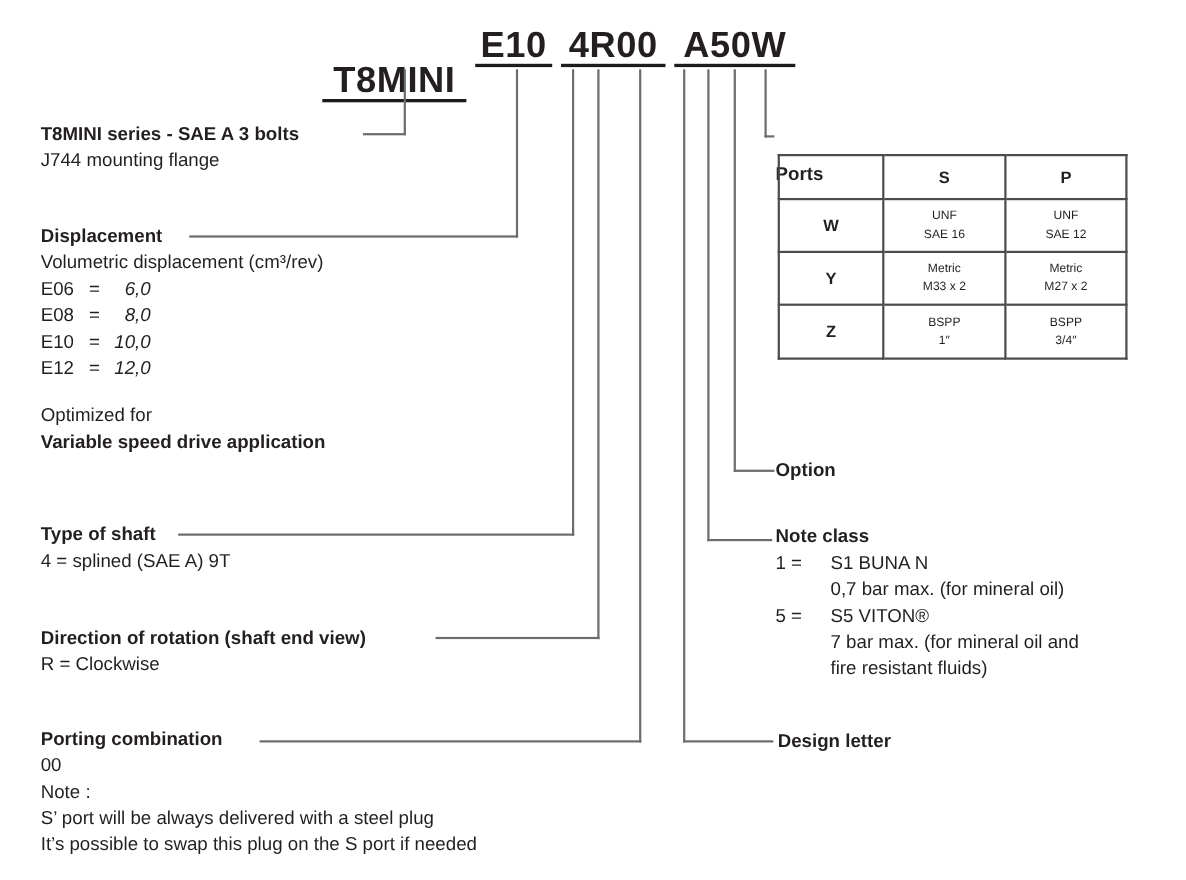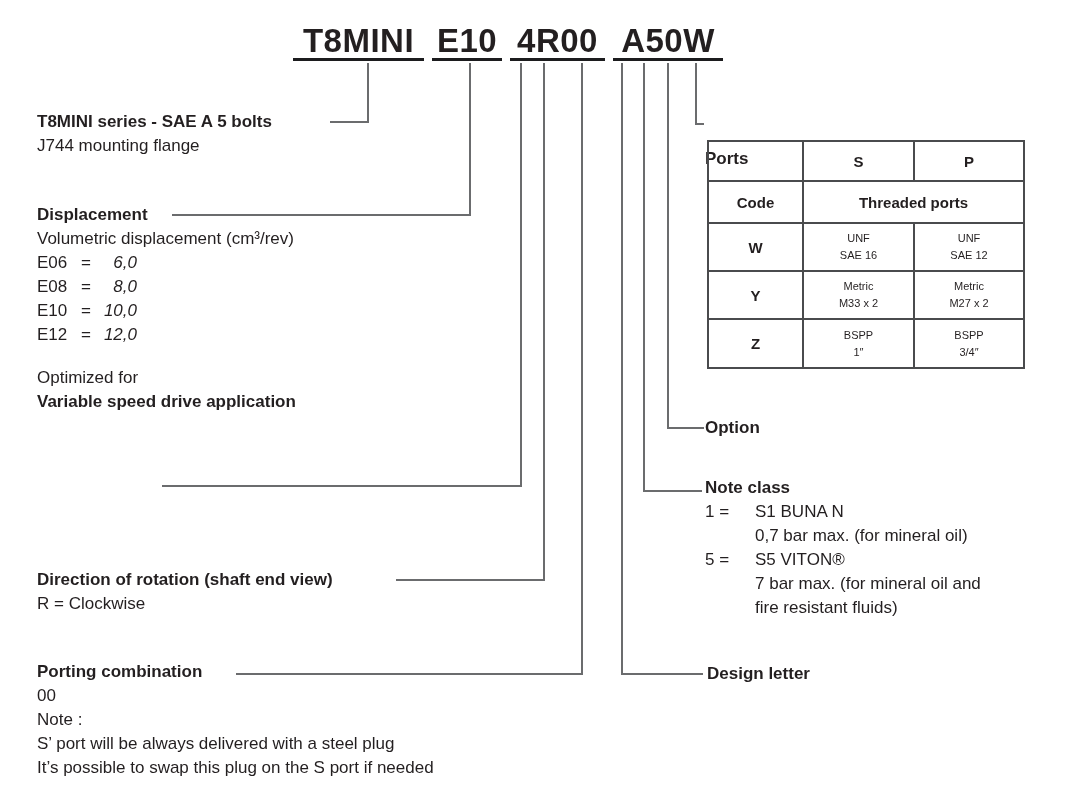--- a/index.html
+++ b/index.html
@@ -30,21 +30,21 @@
     justify-content: center;
     align-items: flex-start;
     height: 37px;
     border-bottom: 3px solid #1c1c1e;
     font-size: 33px;
     font-weight: bold;
     letter-spacing: 0.5px;
     white-space: nowrap;
     line-height: 33px;
   }
-  .seg-1 { width: 131px; }
+  .seg-1 { width: 131px; margin-top: 32px; }
   .seg-2 { width: 70px; }
   .seg-3 { width: 95px; }
   .seg-4 { width: 110px; }
 
   
   .vline, .hline { position: absolute; background: #6b6c6e; }
   .vline { width: 2px; }
   .hline { height: 2px; }
 
   
@@ -112,21 +112,21 @@
   <div class="hline" style="left:172px; top:214px; width:299px;"></div>
   <div class="hline" style="left:162px; top:485px; width:360px;"></div>
   <div class="hline" style="left:396px; top:579px; width:149px;"></div>
   <div class="hline" style="left:236px; top:673px; width:347px;"></div>
   <div class="hline" style="left:695px; top:123px; width:9px;"></div>
   <div class="hline" style="left:667px; top:427px; width:37px;"></div>
   <div class="hline" style="left:643px; top:490px; width:59px;"></div>
   <div class="hline" style="left:621px; top:673px; width:82px;"></div>
 
   <div class="block" style="left:37px; top:110px;">
-    <h3>T8MINI series - SAE A 5 bolts</h3>
+    <h3>T8MINI series - SAE A 3 bolts</h3>
     <p>J744 mounting flange</p>
   </div>
 
   <div class="block" style="left:37px; top:203px;">
     <h3>Displacement</h3>
     <p>Volumetric displacement (cm³/rev)</p>
     <div class="disp-row">
       <span class="disp-code">E06</span>
       <span class="disp-eq">=</span>
       <span class="disp-val">6,0</span>
@@ -144,20 +144,24 @@
     <div class="disp-row">
       <span class="disp-code">E12</span>
       <span class="disp-eq">=</span>
       <span class="disp-val">12,0</span>
     </div>
     <div class="gap-sm"></div>
     <p>Optimized for</p>
     <p class="b">Variable speed drive application</p>
   </div>
 
+  <div class="block" style="left:37px; top:474px;">
+    <h3>Type of shaft</h3>
+    <p>4 = splined (SAE A) 9T</p>
+  </div>
 
   <div class="block" style="left:37px; top:568px;">
     <h3>Direction of rotation (shaft end view)</h3>
     <p>R = Clockwise</p>
   </div>
 
   <div class="block" style="left:37px; top:660px;">
     <h3>Porting combination</h3>
     <p>00</p>
     <p>Note :</p>
@@ -174,24 +178,20 @@
         <col class="c1">
         <col class="c2">
         <col class="c3">
       </colgroup>
     <tbody>
         <tr class="r-sp">
       <td></td>
       <td class="hdr">S</td>
       <td class="hdr">P</td>
     </tr>
-    <tr class="r-code">
-      <td class="hdr">Code</td>
-      <td class="hdr" colspan="2">Threaded ports</td>
-    </tr>
     <tr class="r-body">
       <td class="hdr">W</td>
       <td>
         <div>UNF</div>
         <div>SAE 16</div>
       </td>
       <td>
         <div>UNF</div>
         <div>SAE 12</div>
       </td>

